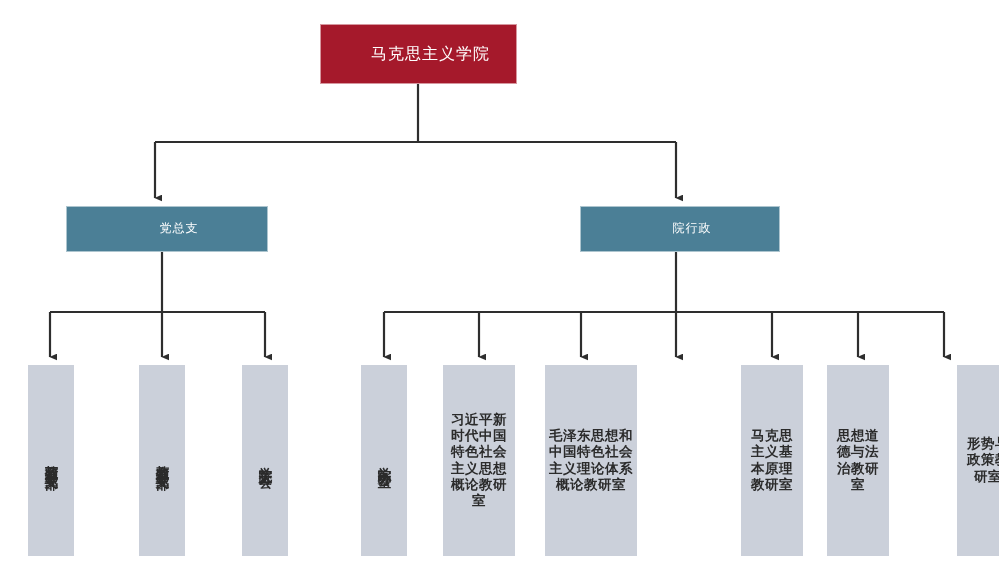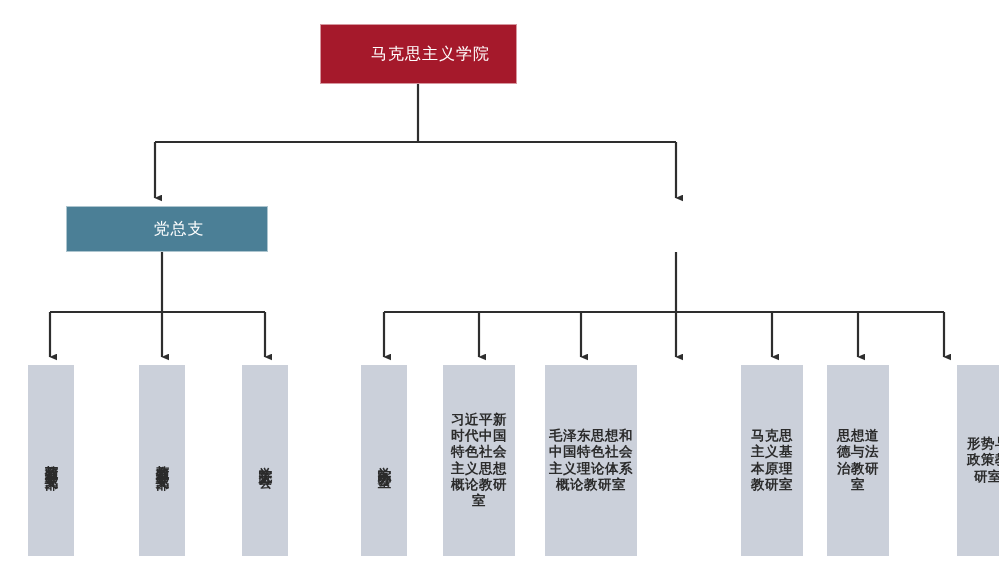--- a/index.html
+++ b/index.html
@@ -44,21 +44,21 @@
 
   .node-root {
     background: #A5192B;
     font-size: 16px;
     letter-spacing: 1px;
     box-shadow: 0 0 0 1px rgba(255,255,255,0.55) inset;
   }
 
   .node-l2 {
     background: #4B7F96;
-    font-size: 16px;
+    font-size: 12px;
     letter-spacing: 1px;
     box-shadow: 0 0 0 1px rgba(255,255,255,0.55) inset;
   }
 
   .node-leaf {
     background: #CBD0DA;
     color: #2b2b2b;
     font-size: 13.5px;
     font-weight: bold;
     letter-spacing: 0.5px;
@@ -120,20 +120,23 @@
   </svg>
 
   <div class="node node-root" style="left:320px; top:24px; width:197px; height:60px;">
     <span>马克思主义学院</span>
   </div>
 
   <div class="node node-l2" style="left:66px; top:206px; width:202px; height:46px;">
     <span>党总支</span>
   </div>
 
+  <div class="node node-l2" style="left:580px; top:206px; width:200px; height:46px;">
+    <span>院行政</span>
+  </div>
 
   <div class="node node-leaf" style="left:28px; top:365px; width:46px; height:191px;">
     <span class="leaf-text-vertical">教师第一党支部</span>
   </div>
 
   <div class="node node-leaf" style="left:139px; top:365px; width:46px; height:191px;">
     <span class="leaf-text-vertical">教师第二党支部</span>
   </div>
 
   <div class="node node-leaf" style="left:242px; top:365px; width:46px; height:191px;">

